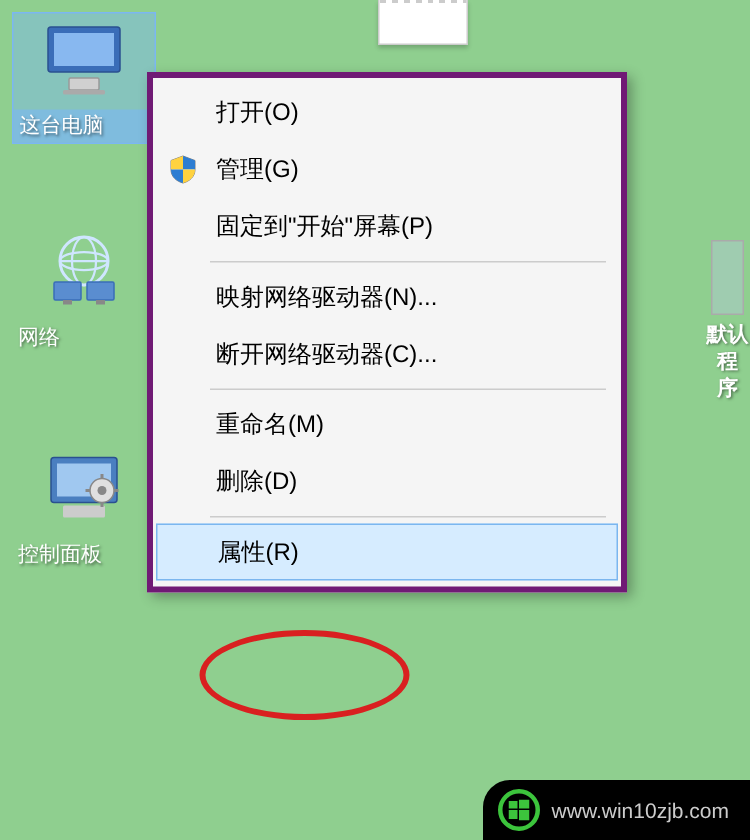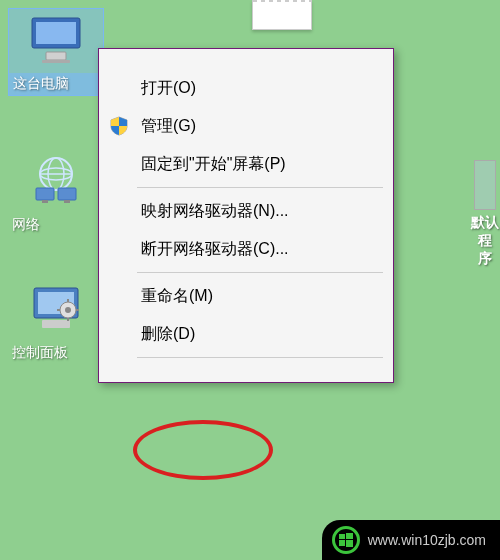--- a/index.html
+++ b/index.html
@@ -36,25 +36,25 @@
       border: 1px solid rgba(120,180,255,0.8);
     }
     .icon-selected .label {
       background: rgba(120,180,255,0.5);
     }
     
     .context-menu {
       position: absolute;
       left: 98px;
       top: 48px;
-      width: 296px;
+      width: 320px;
       background: #f5f5f5;
-      border: 1px solid #701a75;
+      border: 4px solid #701a75;
       box-shadow: 3px 3px 8px rgba(0,0,0,0.3);
-      padding: 20px 2px;
+      padding: 4px 2px;
     }
     .menu-item {
       display: flex;
       align-items: center;
       height: 38px;
       font-size: 16px;
       color: #000;
       cursor: pointer;
       padding-left: 40px;
       position: relative;
@@ -177,21 +177,21 @@
       <line x1="12" y1="22" x2="44" y2="22" stroke="#cfe6ff" stroke-width="1.5"></line>
       <rect x="8" y="36" width="18" height="12" rx="1" fill="#5a8dd0" stroke="#3a6db8"></rect>
       <rect x="30" y="36" width="18" height="12" rx="1" fill="#5a8dd0" stroke="#3a6db8"></rect>
       <rect x="14" y="48" width="6" height="3" fill="#888"></rect>
       <rect x="36" y="48" width="6" height="3" fill="#888"></rect>
     </svg>
   </div>
   <div class="label">网络</div>
 </div>
 
-<div class="desktop-icon" style="left:8px; top:278px;">
+<div class="desktop-icon" style="left:8px; top:295px;">
   <div class="icon-box">
     <svg width="56" height="52" viewBox="0 0 56 52">
       <rect x="6" y="6" width="44" height="30" rx="2" fill="#4a7fc0" stroke="#2a5090"></rect>
       <rect x="10" y="10" width="36" height="22" fill="#a0c8f0"></rect>
       <rect x="14" y="38" width="28" height="8" rx="1" fill="#ccc"></rect>
       <circle cx="40" cy="28" r="8" fill="#e0e0e0" stroke="#888" stroke-width="1"></circle>
       <circle cx="40" cy="28" r="3" fill="#888"></circle>
       <line x1="40" y1="20" x2="40" y2="17" stroke="#888" stroke-width="2"></line>
       <line x1="40" y1="36" x2="40" y2="39" stroke="#888" stroke-width="2"></line>
       <line x1="32" y1="28" x2="29" y2="28" stroke="#888" stroke-width="2"></line>
@@ -236,20 +236,23 @@
     <span>断开网络驱动器(C)...</span>
   </div>
   <div class="menu-separator"></div>
   <div class="menu-item">
     <span>重命名(M)</span>
   </div>
   <div class="menu-item">
     <span>删除(D)</span>
   </div>
   <div class="menu-separator"></div>
+  <div class="menu-item highlighted">
+    <span>属性(R)</span>
+  </div>
 </div>
 
 <div class="highlight-circle"></div>
 
 <div class="watermark">
   <div class="wm-logo">
     <svg width="14" height="14" viewBox="0 0 14 14">
       <rect x="0" y="1" width="6" height="5" fill="#3cc43c"></rect>
       <rect x="7" y="0" width="7" height="6" fill="#3cc43c"></rect>
       <rect x="0" y="7" width="6" height="6" fill="#3cc43c"></rect>

